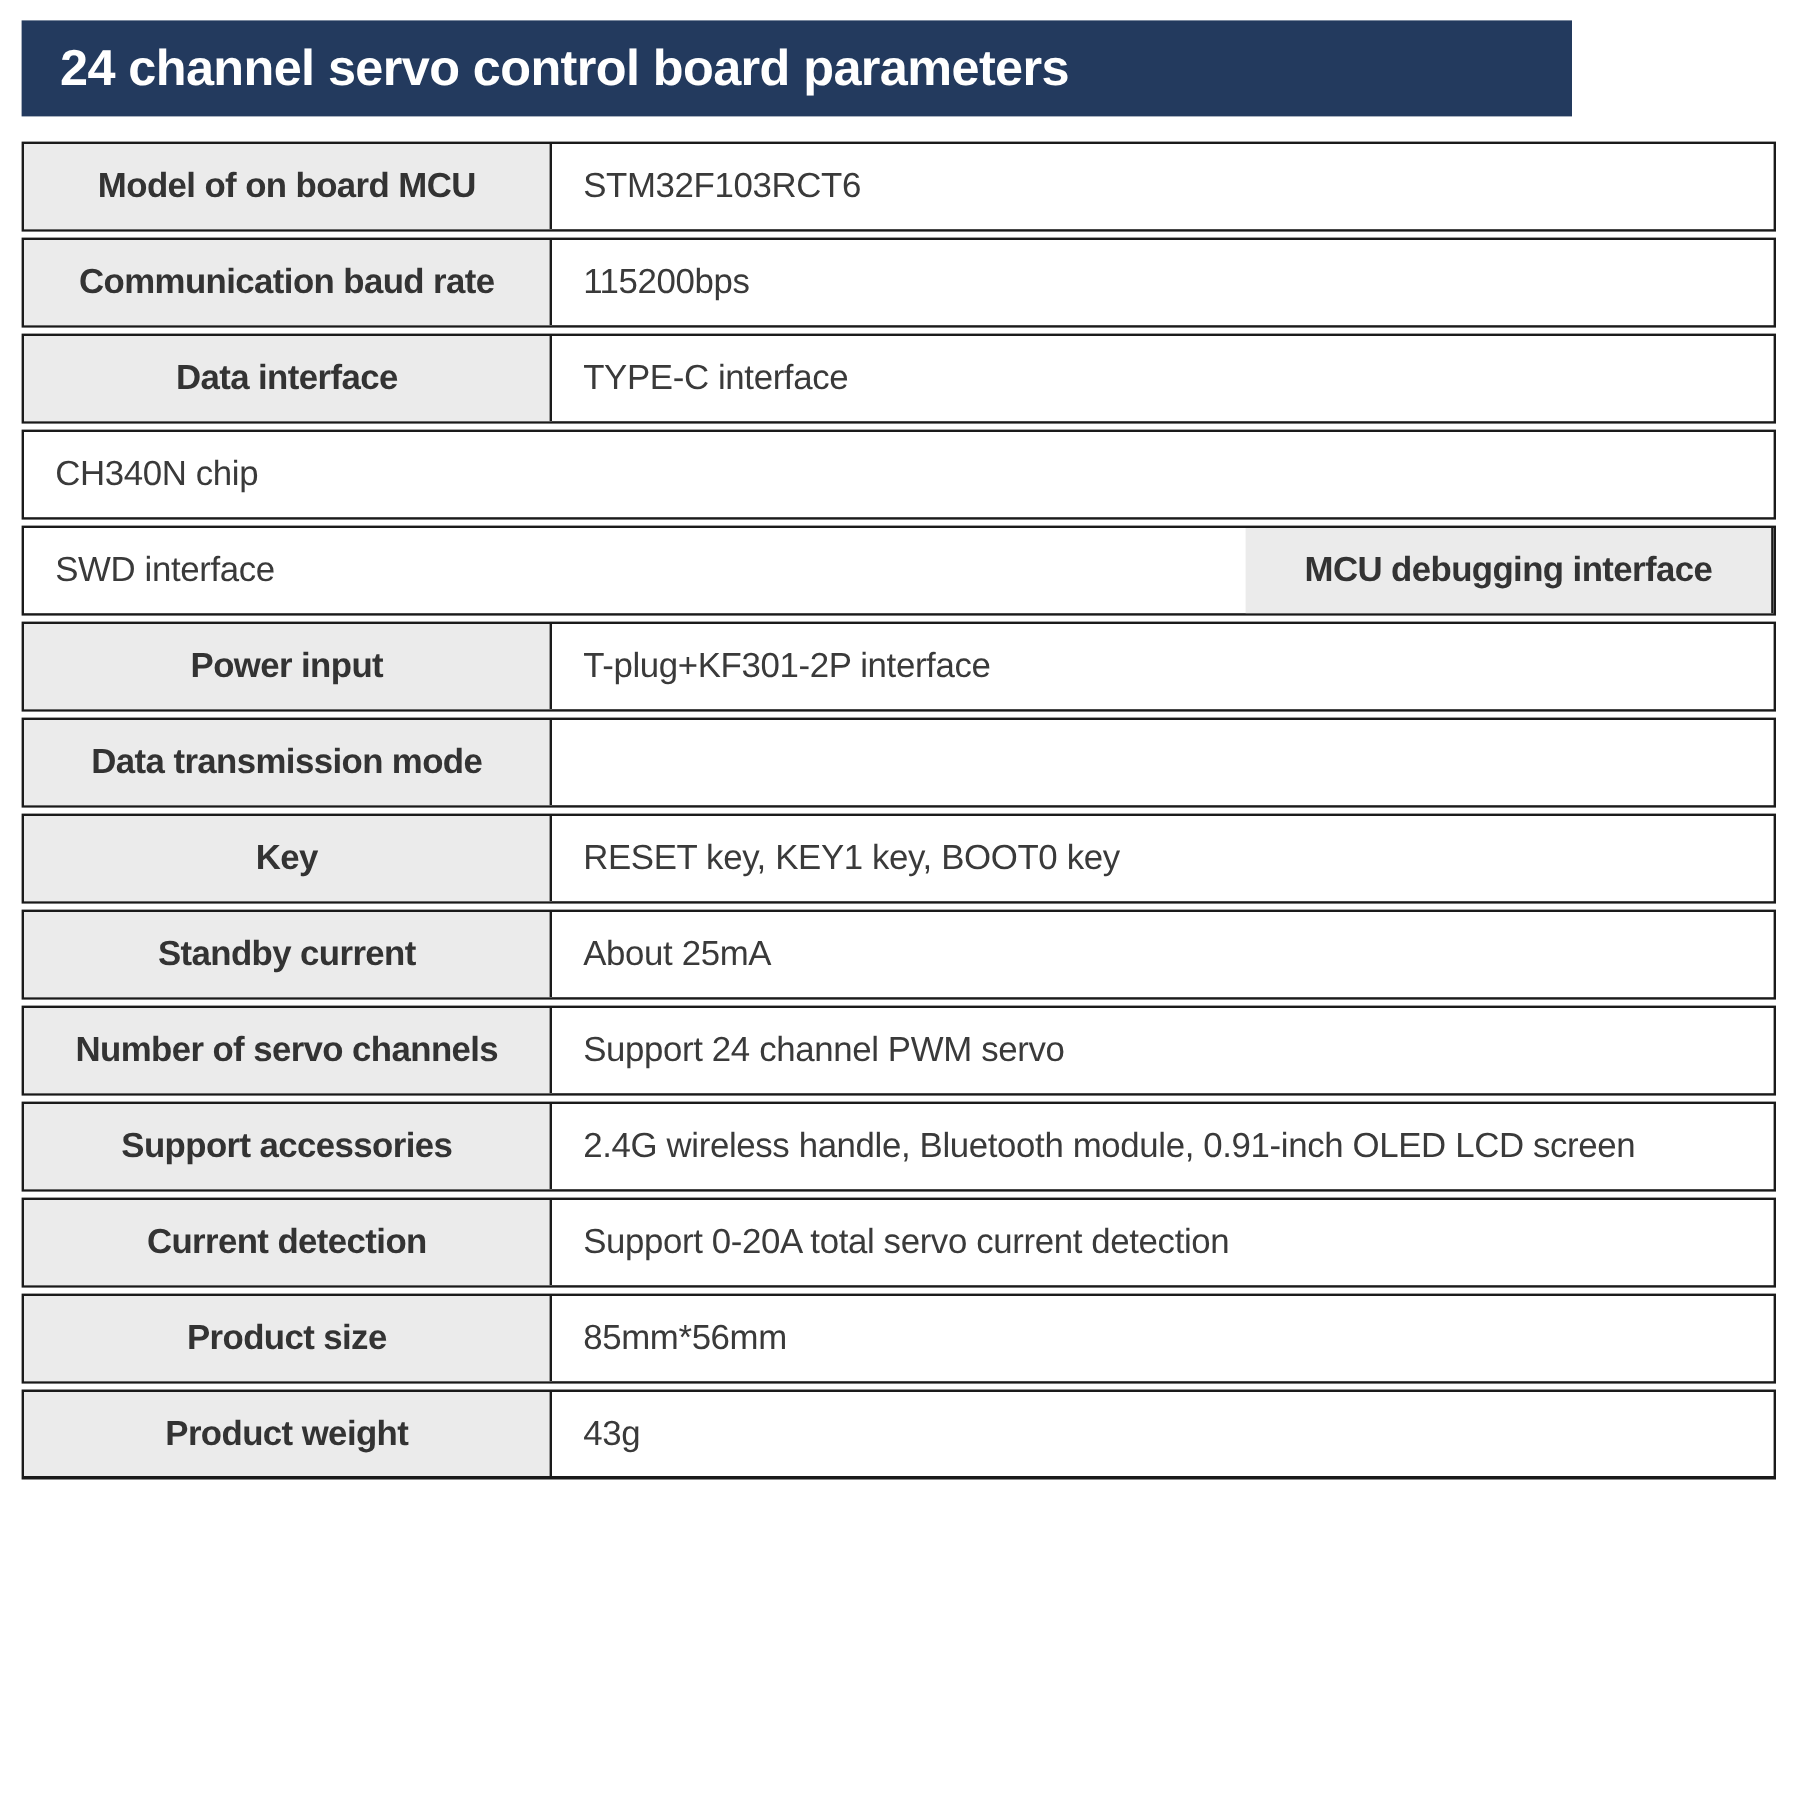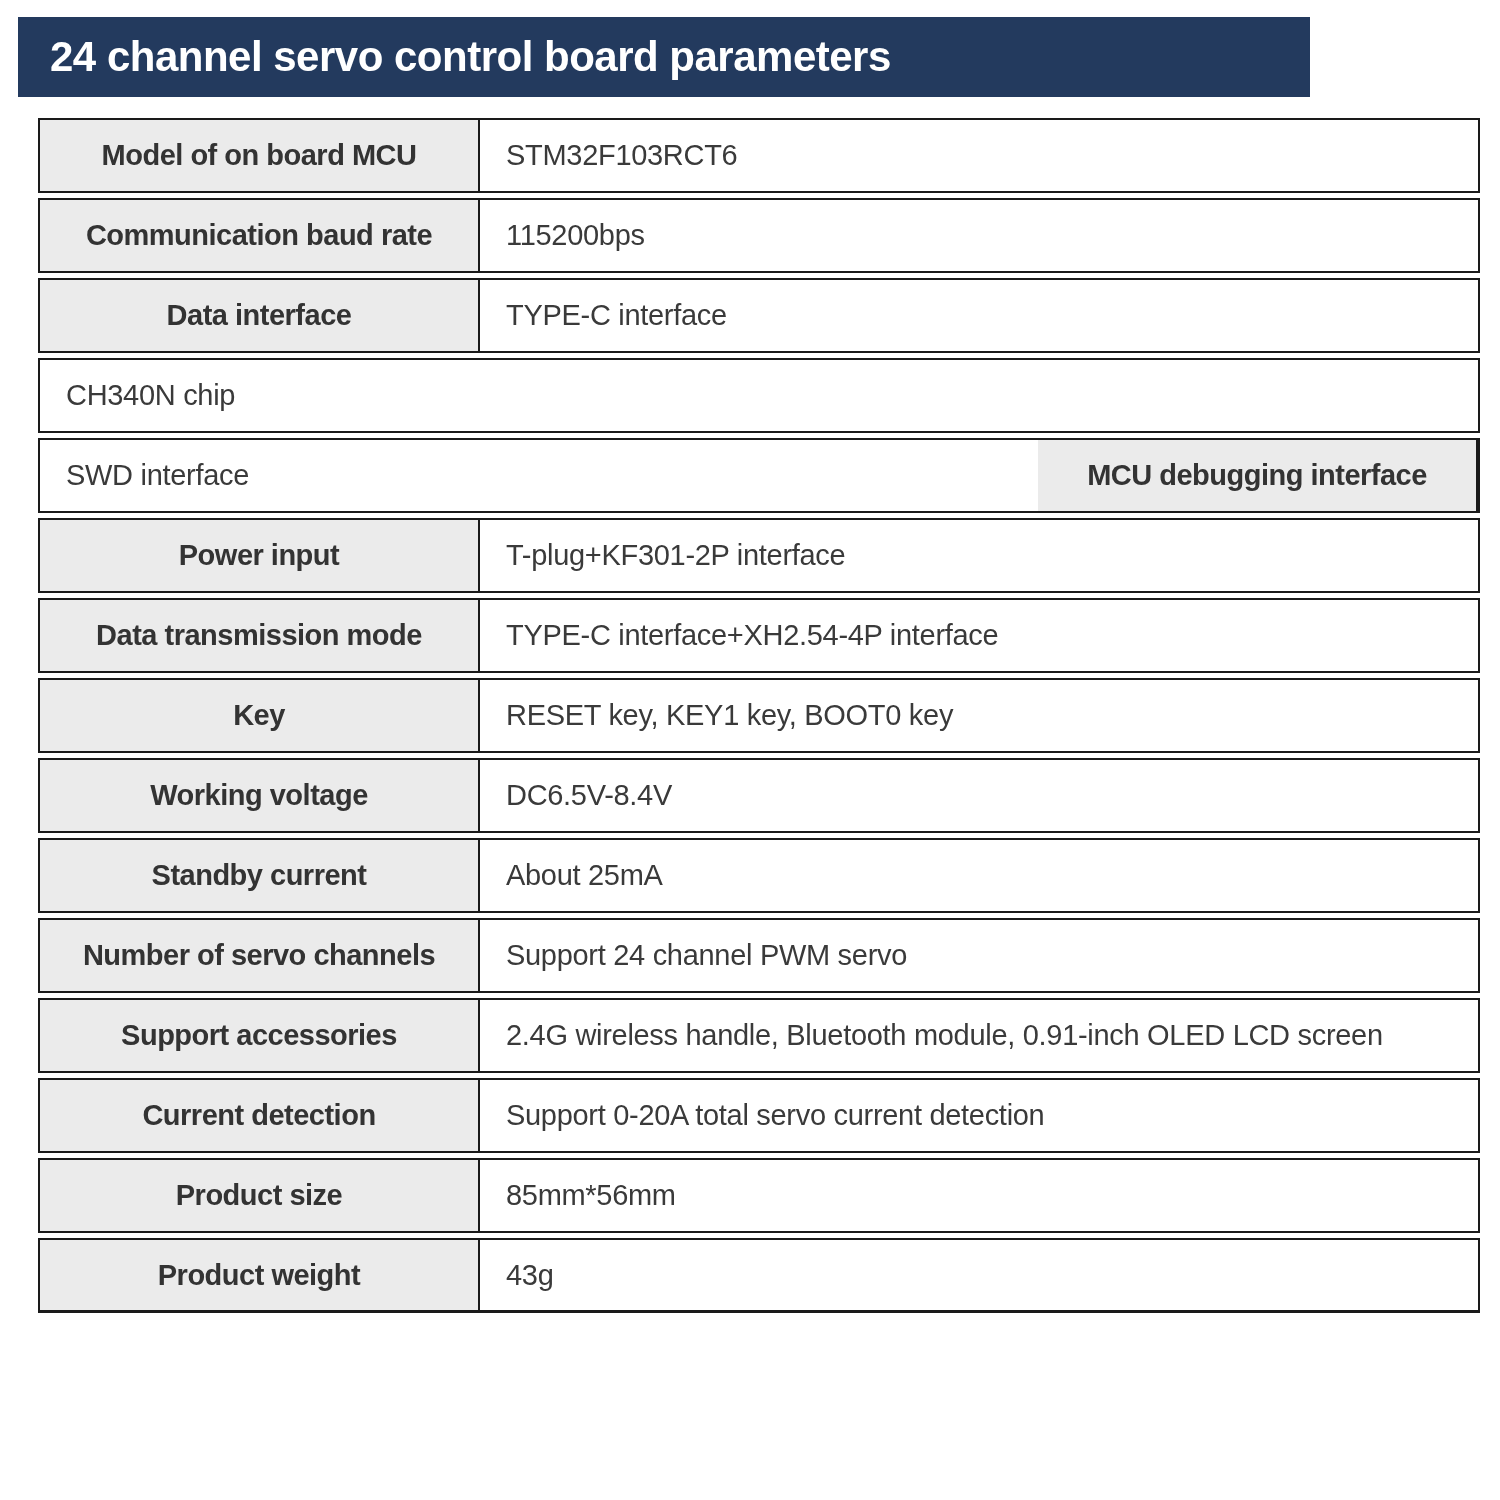--- a/index.html
+++ b/index.html
@@ -17,21 +17,21 @@
     position:absolute;left:18px;top:17px;width:1292px;height:80px;
     background:var(--accent);color:#ffffff;
     font-size:42px;font-weight:bold;line-height:80px;
     padding-left:32px;letter-spacing:-0.5px;white-space:nowrap;
   }
   .spec-table{
     position:absolute;left:18px;top:118px;width:1462px;
   }
   .row{
     display:flex;height:75px;margin-bottom:5px;
-    border:2px solid var(--border);background:#ffffff;margin-left:20px;
+    border:2px solid var(--border);background:#ffffff;
   }
   .row:last-child{border-bottom-width:3px;}
   .cell{display:flex;align-items:center;}
   .cell.label{
     width:440px;flex:0 0 440px;justify-content:center;text-align:center;
     background:var(--label-bg);border-right:2px solid var(--border);
     font-weight:bold;font-size:29px;color:var(--text);
     letter-spacing:-0.5px;padding:0 6px;
   }
   .cell.value{
@@ -65,29 +65,24 @@
       <div class="row">
         <div class="cell value">SWD interface</div>
         <div class="cell label">MCU debugging interface</div>
       </div>
       <div class="row">
         <div class="cell label">Power input</div>
         <div class="cell value">T-plug+KF301-2P interface</div>
       </div>
       <div class="row">
         <div class="cell label">Data transmission mode</div>
-        <div class="cell value">TYPE-C interface+XH2.54-4P interface</div>
       </div>
       <div class="row">
         <div class="cell label">Key</div>
         <div class="cell value">RESET key, KEY1 key, BOOT0 key</div>
-      </div>
-      <div class="row">
-        <div class="cell label">Working voltage</div>
-        <div class="cell value">DC6.5V-8.4V</div>
       </div>
       <div class="row">
         <div class="cell label">Standby current</div>
         <div class="cell value">About 25mA</div>
       </div>
       <div class="row">
         <div class="cell label">Number of servo channels</div>
         <div class="cell value">Support 24 channel PWM servo</div>
       </div>
       <div class="row">

